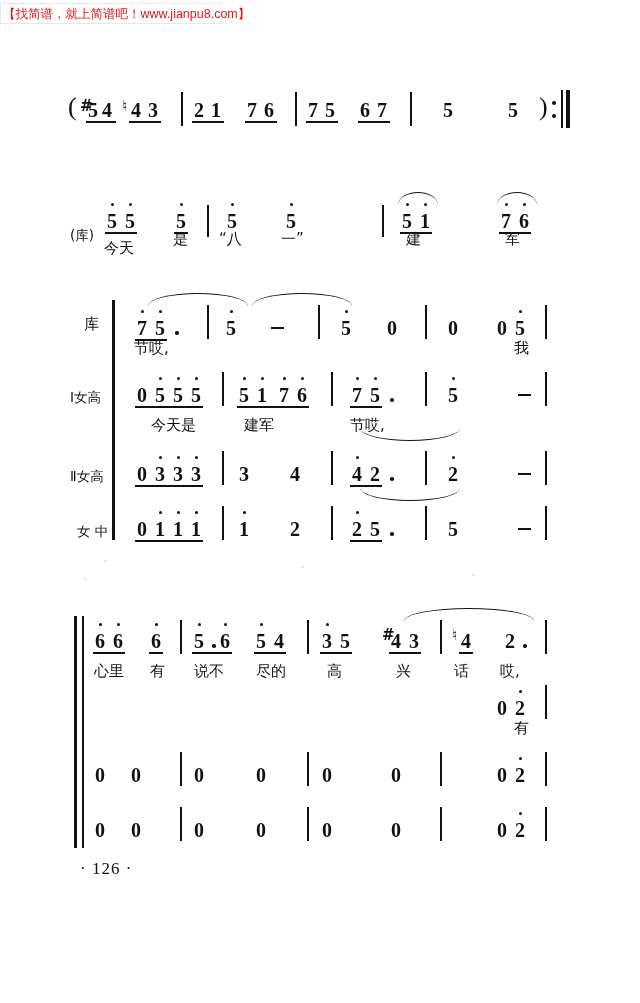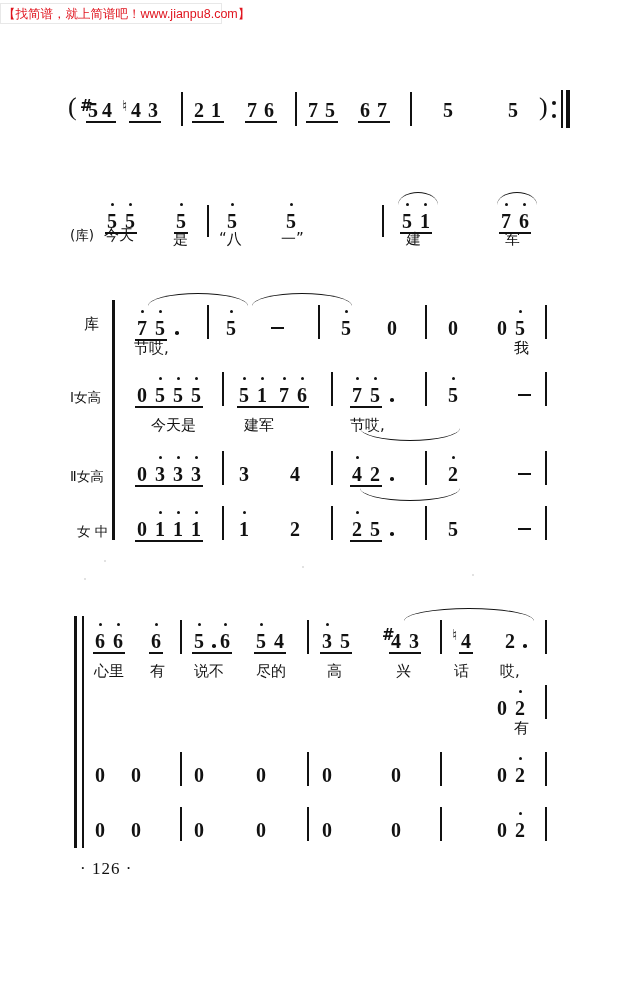--- a/index.html
+++ b/index.html
@@ -201,21 +201,21 @@
   <div class="bar" style="left:561px; top:90px; height:38px;"></div>
   <div class="bar-thick" style="left:566px; top:90px; height:38px;"></div>
 
   <div class="tok cn-sm" style="left:70px; top:229px;">(库)</div>
 
   <div class="dotup" style="left:111px; top:203px;"></div>
   <div class="tok num" style="left:107px; top:211px;">5</div>
   <div class="dotup" style="left:129px; top:203px;"></div>
   <div class="tok num" style="left:125px; top:211px;">5</div>
   <div class="beam" style="left:105px; top:232px; width:32px;"></div>
-  <div class="tok cn" style="left:104px; top:228px;">今天</div>
+  <div class="tok cn" style="left:104px; top:241px;">今天</div>
 
   <div class="dotup" style="left:180px; top:203px;"></div>
   <div class="tok num" style="left:176px; top:211px;">5</div>
   <div class="beam" style="left:174px; top:232px; width:14px;"></div>
   <div class="tok cn" style="left:173px; top:232px;">是</div>
 
   <div class="bar" style="left:207px; top:205px; height:32px;"></div>
 
   <div class="dotup" style="left:231px; top:203px;"></div>
   <div class="tok num" style="left:227px; top:211px;">5</div>

